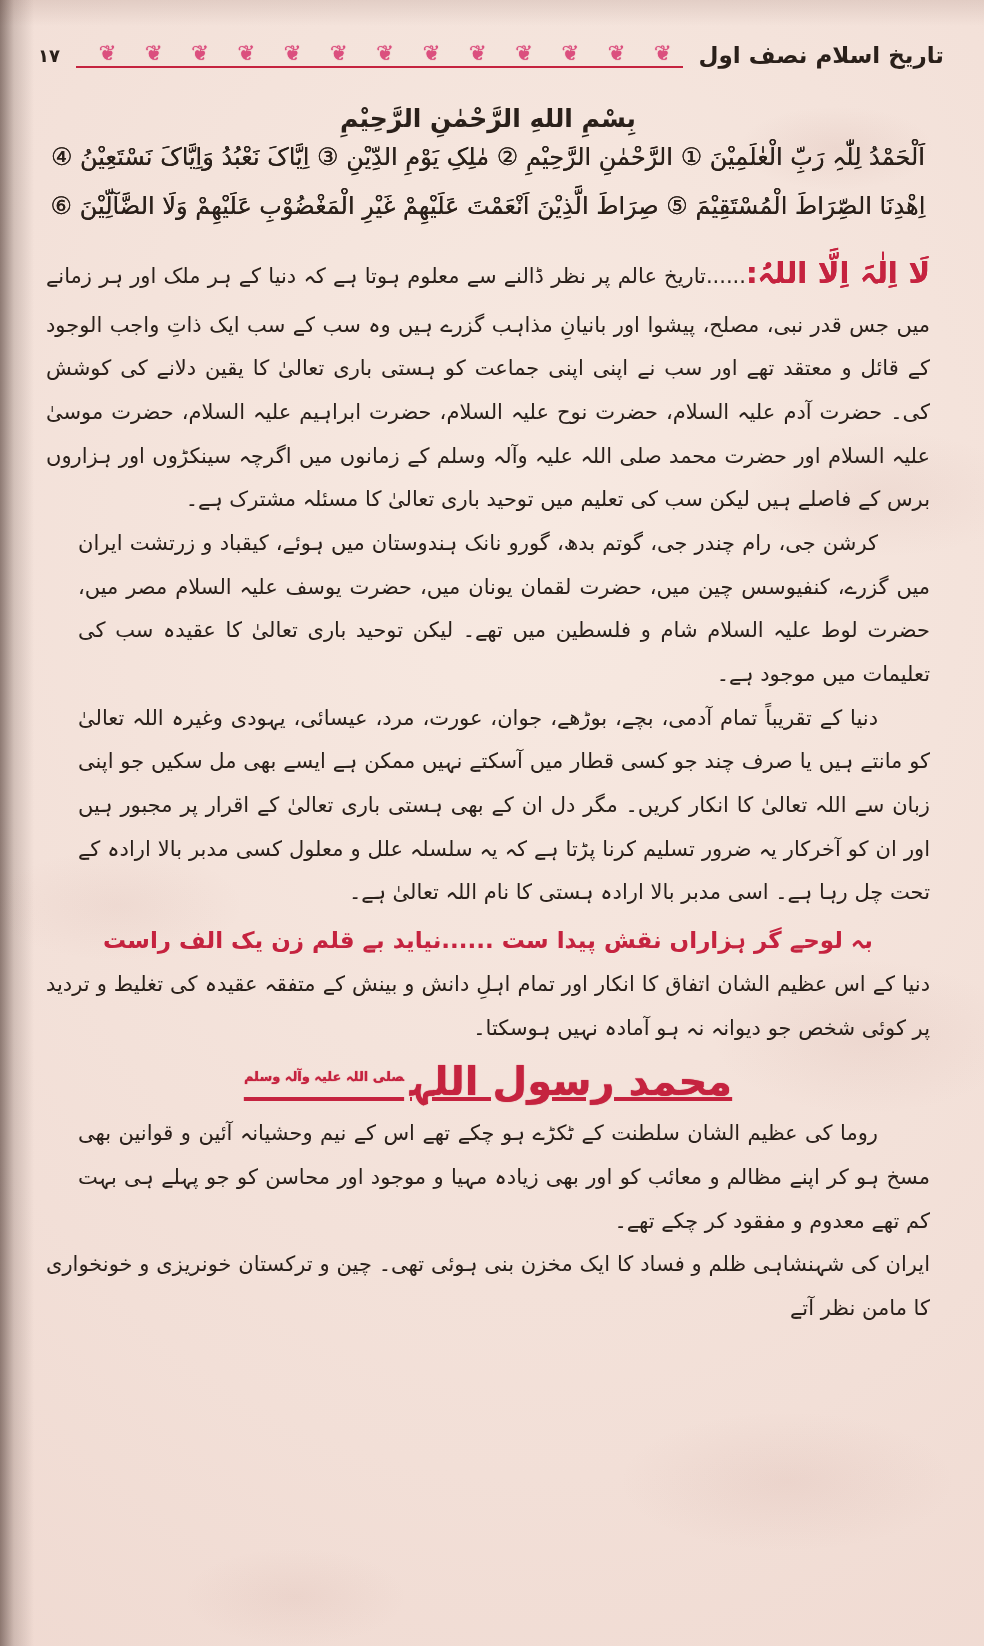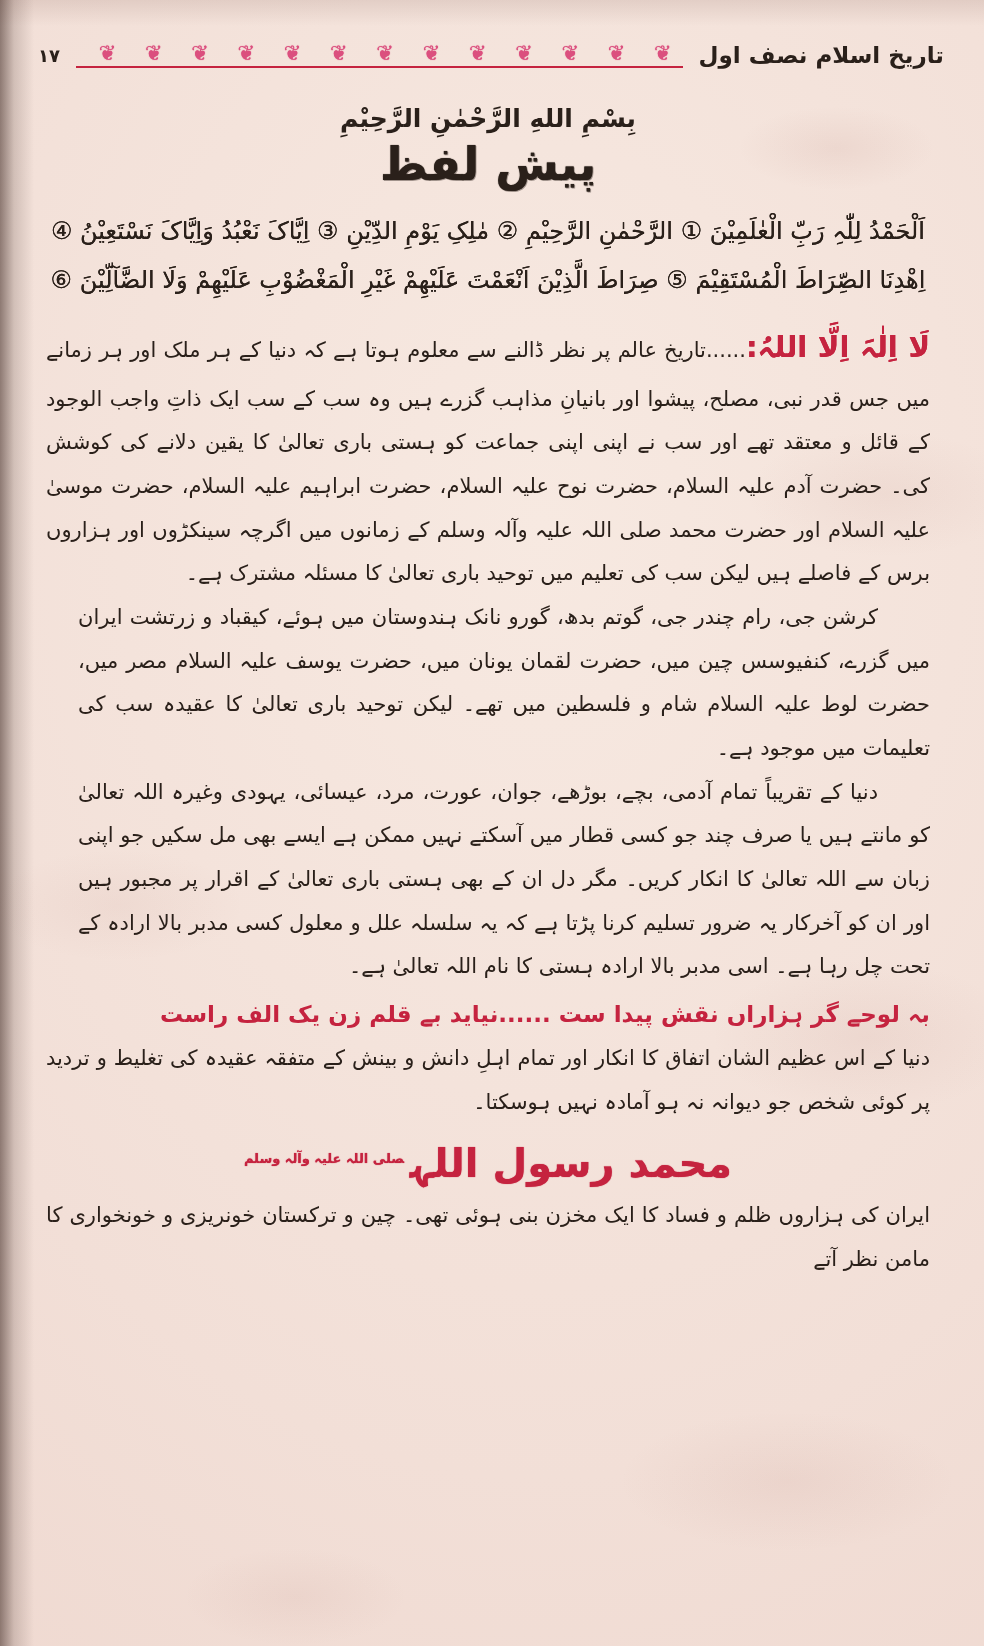--- a/index.html
+++ b/index.html
@@ -81,31 +81,32 @@
     text-align:justify;
     font-size:21px; line-height:2.08;
   }
   .para.indent { text-indent:52px;margin-left:32px; }
   .kalima {
     color:var(--accent-red, #c5233f);
     font-size:29px; font-weight:bold;
     text-shadow:0 0 .5px currentColor;
   }
   .couplet {
-    text-align:right;
+    text-align:center;
     color:var(--accent-red, #c5233f);
     font-size:23px; font-weight:bold;
     margin:12px 0 10px;
   }
   .rasool-heading {
     text-align:center;
     color:var(--accent-red, #c5233f);
     font-size:40px; font-weight:bold;
-    margin:16px 0 8px;
+    margin:8px 0 8px;
     text-shadow:0 0 1px currentColor;
+    text-decoration:underline;
   }
   .rasool-honorific {
     font-size:13px; font-weight:bold; vertical-align:super;
     margin-right:6px;
   }
 </style>
 </head>
 <body>
 
 <div class="page">
@@ -115,34 +116,34 @@
     <div class="ornament-band">
       <span class="ornaments">❦ ❦ ❦ ❦ ❦ ❦ ❦ ❦ ❦ ❦ ❦ ❦ ❦ ❦ ❦ ❦ ❦ ❦ ❦ ❦ ❦</span>
     </div>
     <span class="page-number">۱۷</span>
   </header>
 
   <main class="page-body">
 
     <p class="bismillah">بِسْمِ اللهِ الرَّحْمٰنِ الرَّحِیْمِ</p>
 
-    <h1 class="preface-heading">پیش لفظ</h1>
 
     <p class="fatiha">اَلْحَمْدُ لِلّٰہِ رَبِّ الْعٰلَمِیْنَ ① الرَّحْمٰنِ الرَّحِیْمِ ② مٰلِکِ یَوْمِ الدِّیْنِ ③ اِیَّاکَ نَعْبُدُ وَاِیَّاکَ نَسْتَعِیْنُ ④ اِھْدِنَا الصِّرَاطَ الْمُسْتَقِیْمَ ⑤ صِرَاطَ الَّذِیْنَ اَنْعَمْتَ عَلَیْھِمْ غَیْرِ الْمَغْضُوْبِ عَلَیْھِمْ وَلَا الضَّآلِّیْنَ ⑥</p>
 
 
     <p class="para"><span class="kalima">لَا اِلٰہَ اِلَّا اللہُ:</span><span>......تاریخ عالم پر نظر ڈالنے سے معلوم ہوتا ہے کہ دنیا کے ہر ملک اور ہر زمانے میں جس قدر نبی، مصلح، پیشوا اور بانیانِ مذاہب گزرے ہیں وہ سب کے سب ایک ذاتِ واجب الوجود کے قائل و معتقد تھے اور سب نے اپنی اپنی جماعت کو ہستی باری تعالیٰ کا یقین دلانے کی کوشش کی۔ حضرت آدم علیہ السلام، حضرت نوح علیہ السلام، حضرت ابراہیم علیہ السلام، حضرت موسیٰ علیہ السلام اور حضرت محمد صلی اللہ علیہ وآلہ وسلم کے زمانوں میں اگرچہ سینکڑوں اور ہزاروں برس کے فاصلے ہیں لیکن سب کی تعلیم میں توحید باری تعالیٰ کا مسئلہ مشترک ہے۔</span></p>
 
     <p class="para indent">کرشن جی، رام چندر جی، گوتم بدھ، گورو نانک ہندوستان میں ہوئے، کیقباد و زرتشت ایران میں گزرے، کنفیوسس چین میں، حضرت لقمان یونان میں، حضرت یوسف علیہ السلام مصر میں، حضرت لوط علیہ السلام شام و فلسطین میں تھے۔ لیکن توحید باری تعالیٰ کا عقیدہ سب کی تعلیمات میں موجود ہے۔</p>
 
     <p class="para indent">دنیا کے تقریباً تمام آدمی، بچے، بوڑھے، جوان، عورت، مرد، عیسائی، یہودی وغیرہ اللہ تعالیٰ کو مانتے ہیں یا صرف چند جو کسی قطار میں آسکتے نہیں ممکن ہے ایسے بھی مل سکیں جو اپنی زبان سے اللہ تعالیٰ کا انکار کریں۔ مگر دل ان کے بھی ہستی باری تعالیٰ کے اقرار پر مجبور ہیں اور ان کو آخرکار یہ ضرور تسلیم کرنا پڑتا ہے کہ یہ سلسلہ علل و معلول کسی مدبر بالا ارادہ کے تحت چل رہا ہے۔ اسی مدبر بالا ارادہ ہستی کا نام اللہ تعالیٰ ہے۔</p>
 
     <p class="couplet">بہ لوحے گر ہزاراں نقش پیدا ست ......نیاید بے قلم زن یک الف راست</p>
 
     <p class="para">دنیا کے اس عظیم الشان اتفاق کا انکار اور تمام اہلِ دانش و بینش کے متفقہ عقیدہ کی تغلیط و تردید پر کوئی شخص جو دیوانہ نہ ہو آمادہ نہیں ہوسکتا۔</p>
 
     <h2 class="rasool-heading"><span>محمد رسول اللہ</span><span class="rasool-honorific">صلی اللہ علیہ وآلہ وسلم</span></h2>
 
+    <p class="para indent">روما کی عظیم الشان سلطنت کے ٹکڑے ہو چکے تھے اس کے نیم وحشیانہ آئین و قوانین بھی مسخ ہو کر اپنے مظالم و معائب کو اور بھی زیادہ مہیا و موجود اور محاسن کو جو پہلے ہی بہت کم تھے معدوم و مفقود کر چکے تھے۔</p>
 
-    <p class="para">ایران کی ہزاروں ظلم و فساد کا ایک مخزن بنی ہوئی تھی۔ چین و ترکستان خونریزی و خونخواری کا مامن نظر آتے</p>
+    <p class="para">ایران کی شہنشاہی ظلم و فساد کا ایک مخزن بنی ہوئی تھی۔ چین و ترکستان خونریزی و خونخواری کا مامن نظر آتے</p>
 
   </main>
 </div>
 
 </body></html>

